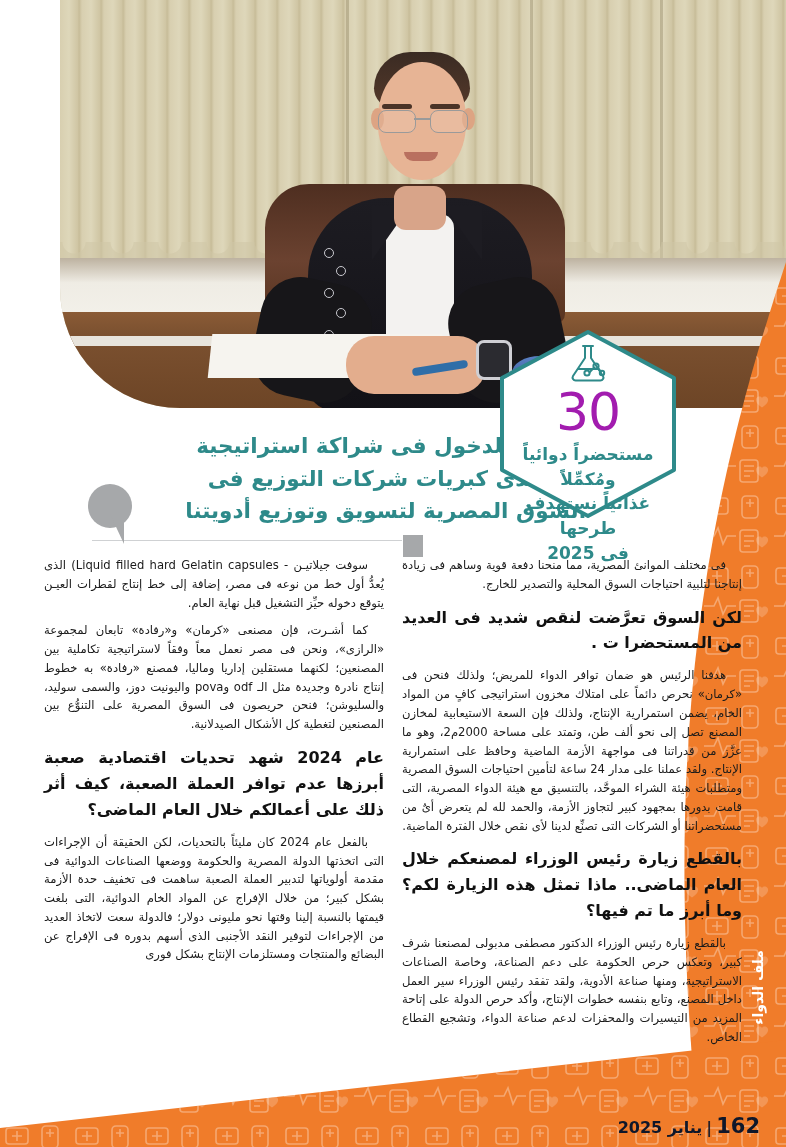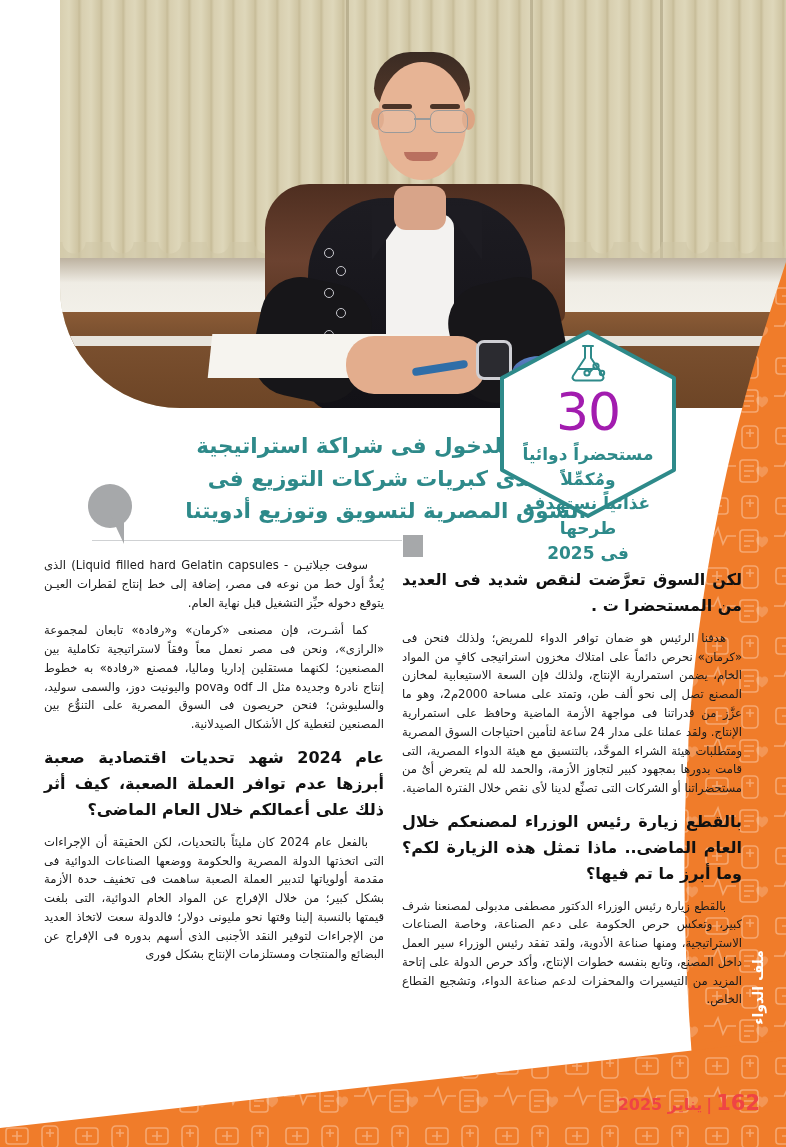--- a/index.html
+++ b/index.html
@@ -378,22 +378,22 @@
     font-weight: bold;
     letter-spacing: .5px;
     writing-mode: vertical-rl;
     transform: rotate(180deg);
     z-index: 8;
     white-space: nowrap;
   }
   .footer-text {
     position: absolute;
     right: 26px;
-    bottom: 32px;
-    color: #ef4444;
+    bottom: 9px;
+    color: #0f172a;
     font-size: 16px;
     font-weight: bold;
     z-index: 8;
     white-space: nowrap;
     direction: rtl;
   }
   .footer-num {
     font-size: 21px;
     font-weight: bold;
   }
@@ -512,20 +512,21 @@
   </div>
 
   <div class="columns">
     <div class="col" id="col-right">
         <p class="indent">سوفت جيلاتيـن - Liquid filled hard Gelatin capsules) الذى يُعدُّ أول خط من نوعه فى مصر، إضافة إلى خط إنتاج لقطرات العيـن يتوقع دخوله حيِّز التشغيل قبل نهاية العام.</p>
         <p class="indent">كما أشـرت، فإن مصنعى «كرمان» و«رفادة» تابعان لمجموعة «الرازى»، ونحن فى مصر نعمل معاً وفقاً لاستراتيجية تكاملية بين المصنعين؛ لكنهما مستقلين إداريا وماليا، فمصنع «رفادة» به خطوط إنتاج نادرة وجديدة مثل الـ odf وpova واليونيت دوز، والسمى سوليد، والسليوشن؛ فنحن حريصون فى السوق المصرية على التنوُّع بين المصنعين لتغطية كل الأشكال الصيدلانية.</p>
         <p class="q">عام 2024 شهد تحديات اقتصادية صعبة أبرزها عدم توافر العملة الصعبة، كيف أثر ذلك على أعمالكم خلال العام الماضى؟</p>
         <p class="indent">بالفعل عام 2024 كان مليئاً بالتحديات، لكن الحقيقة أن الإجراءات التى اتخذتها الدولة المصرية والحكومة ووضعها الصناعات الدوائية فى مقدمة أولوياتها لتدبير العملة الصعبة ساهمت فى تخفيف حدة الأزمة بشكل كبير؛ من خلال الإفراج عن المواد الخام الدوائية، التى بلغت قيمتها بالنسبة إلينا وقتها نحو مليونى دولار؛ فالدولة سعت لاتخاذ العديد من الإجراءات لتوفير النقد الأجنبى الذى أسهم بدوره فى الإفراج عن البضائع والمنتجات ومستلزمات الإنتاج بشكل فورى</p>
       </div>
     <div class="col" id="col-left">
+        <p class="indent">فى مختلف الموانئ المصرية، مما منحنا دفعة قوية وساهم فى زيادة إنتاجنا لتلبية احتياجات السوق المحلية والتصدير للخارج.</p>
         <p class="q">لكن السوق تعرَّضت لنقص شديد فى العديد من المستحضرا ت .</p>
         <p class="indent">هدفنا الرئيس هو ضمان توافر الدواء للمريض؛ ولذلك فنحن فى «كرمان» نحرص دائماً على امتلاك مخزون استراتيجى كافٍ من المواد الخام، يضمن استمرارية الإنتاج، ولذلك فإن السعة الاستيعابية لمخازن المصنع تصل إلى نحو ألف طن، وتمتد على مساحة 2000م2، وهو ما عزَّز من قدراتنا فى مواجهة الأزمة الماضية وحافظ على استمرارية الإنتاج. ولقد عملنا على مدار 24 ساعة لتأمين احتياجات السوق المصرية ومتطلبات هيئة الشراء الموحَّد، بالتنسيق مع هيئة الدواء المصرية، التى قامت بدورها بمجهود كبير لتجاوز الأزمة، والحمد لله لم يتعرض أىٌ من مستحضراتنا أو الشركات التى تصنِّع لدينا لأى نقص خلال الفترة الماضية.</p>
         <p class="q">بالقطع زيارة رئيس الوزراء لمصنعكم خلال العام الماضى.. ماذا تمثل هذه الزيارة لكم؟ وما أبرز ما تم فيها؟</p>
         <p class="indent">بالقطع زيارة رئيس الوزراء الدكتور مصطفى مدبولى لمصنعنا شرف كبير، وتعكس حرص الحكومة على دعم الصناعة، وخاصة الصناعات الاستراتيجية، ومنها صناعة الأدوية، ولقد تفقد رئيس الوزراء سير العمل داخل المصنع، وتابع بنفسه خطوات الإنتاج، وأكد حرص الدولة على إتاحة المزيد من التيسيرات والمحفزات لدعم صناعة الدواء، وتشجيع القطاع الخاص.</p>
       </div>
   </div>
 
   <div class="sidebar-label">ملف الدواء</div>
 
   <div class="footer-text">

